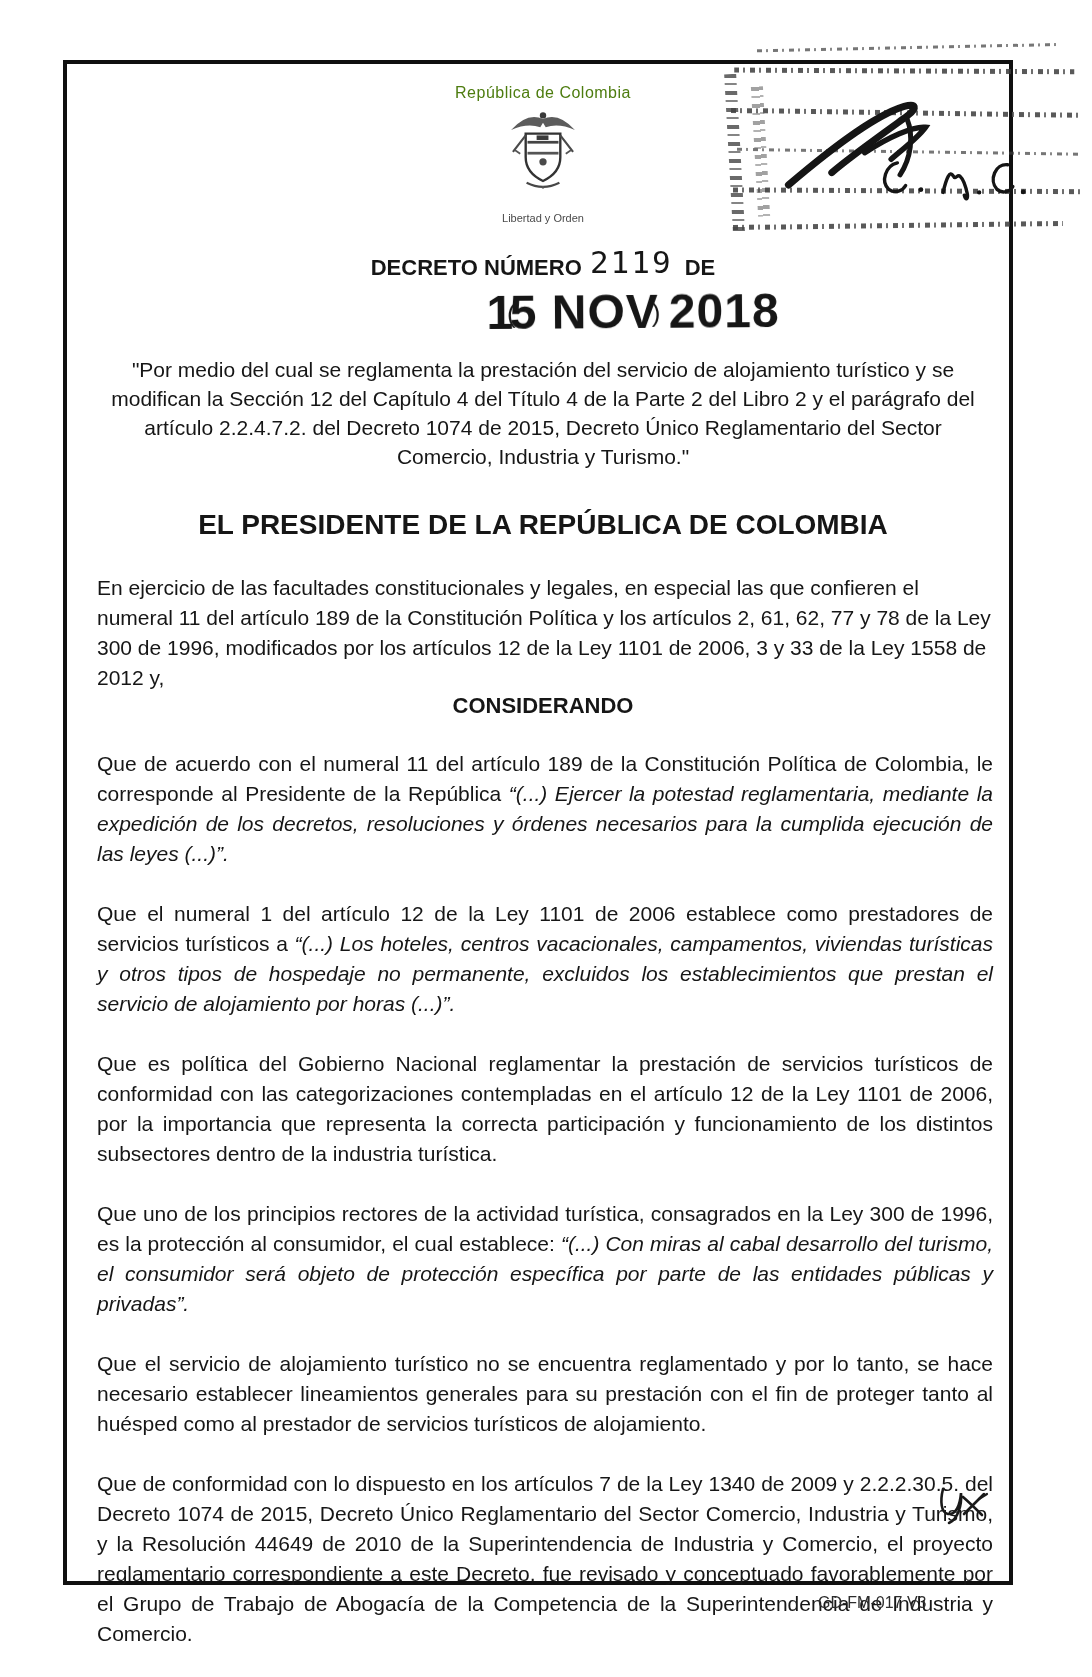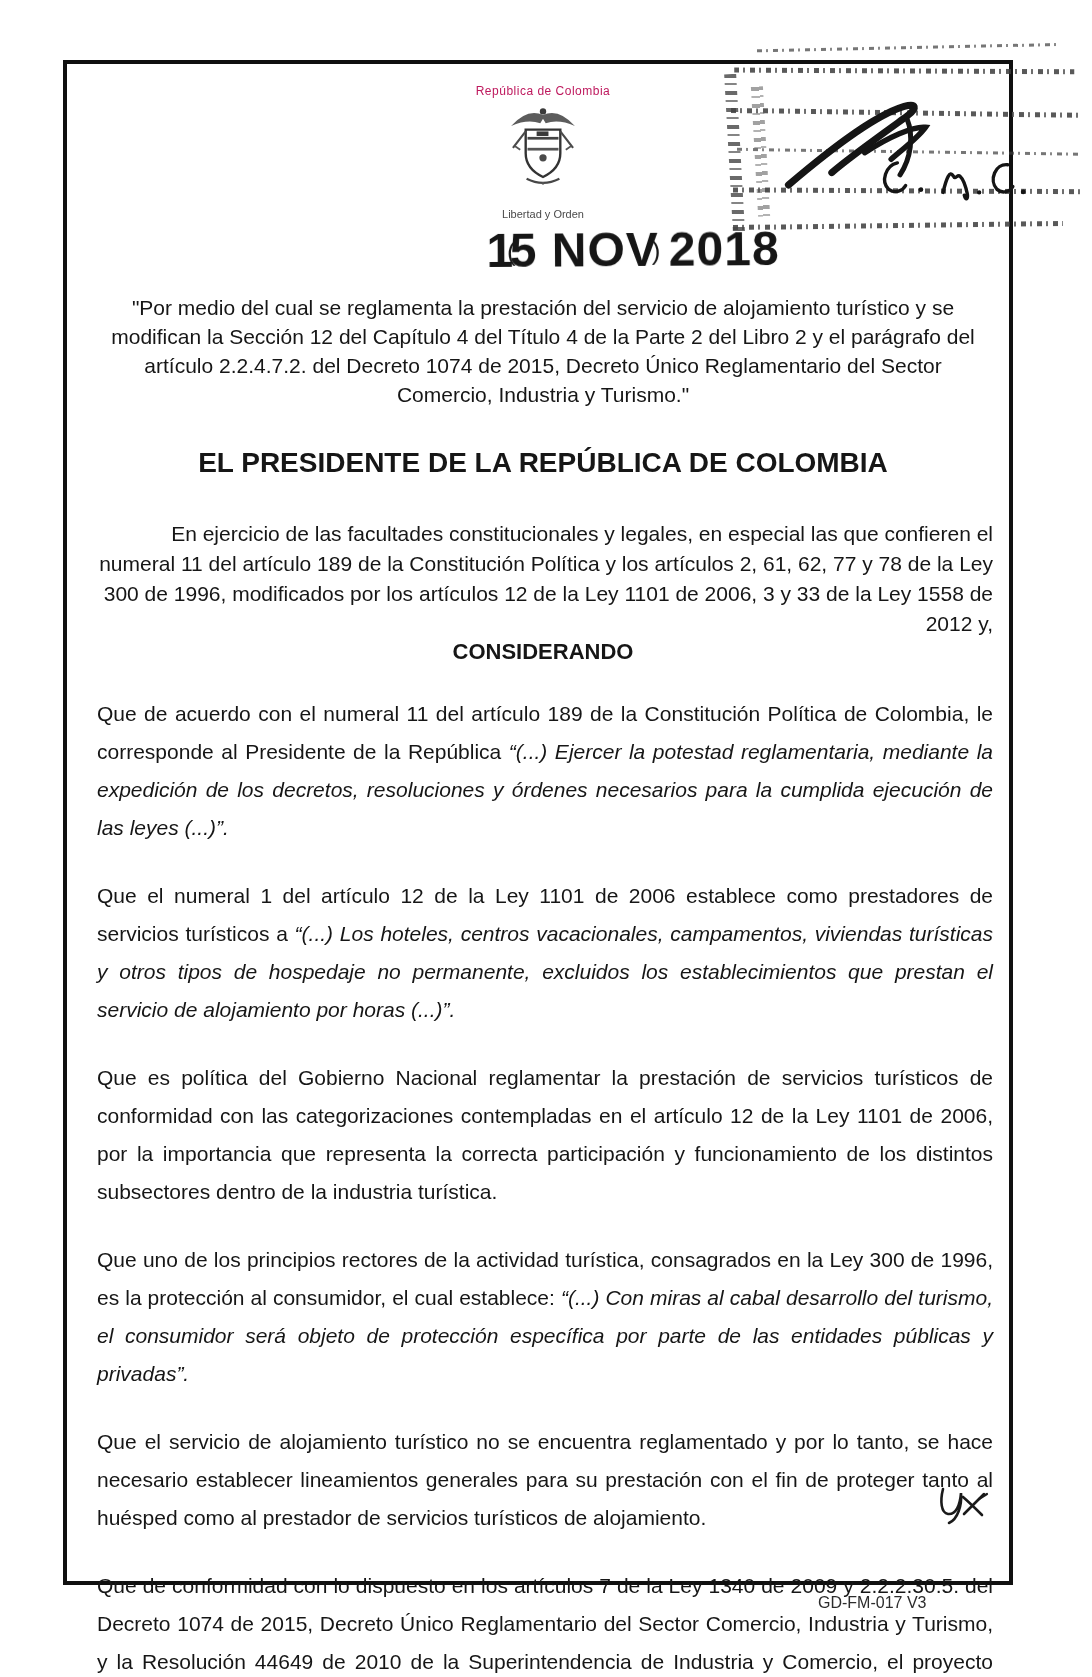--- a/index.html
+++ b/index.html
@@ -14,22 +14,22 @@
   .page-frame {
     position: absolute;
     left: 63px; top: 60px;
     width: 950px; height: 1525px;
     border: 4px solid #101010;
     padding: 0 20px 0 30px;
   }
 
   .republic-line {
     margin-top: 20px;
-    font-size: 12px;
-    color: #be185d;
+    font-size: 16px;
+    color: #4d7c0f;
     letter-spacing: 0.5px;
     filter: blur(0.3px);
     text-align: center;
   }
   .coat-wrap { text-align: center; margin-top: 2px; }
   .coat-wrap svg { display: inline-block; }
   .motto-line {
     font-size: 11px;
     color: #4a4a4a;
     filter: blur(0.5px);
@@ -86,38 +86,38 @@
     filter: blur(0.15px);
   }
   .president-heading {
     margin-top: 38px;
     text-align: center;
     font-weight: bold;
     font-size: 28px;
     filter: blur(0.2px);
   }
   .preamble-par {
-    margin: 40px auto 0;
+    margin: 32px auto 0;
     width: 896px;
     font-size: 21px;
     line-height: 30px;
-    text-align: right;
+    text-align: left;
     filter: blur(0.15px);
   }
   .considerando-heading {
     text-align: center;
     font-weight: bold;
     font-size: 22px;
     filter: blur(0.2px);
   }
   .body-par {
     margin: 30px auto 0;
     width: 896px;
     font-size: 21px;
-    line-height: 38px;
+    line-height: 30px;
     text-align: justify;
     filter: blur(0.15px);
   }
   .body-par .it { font-style: italic; }
 
   
   .stamp {
     position: absolute;
     left: 728px; top: 38px;
     width: 370px; height: 200px;
@@ -174,20 +174,25 @@
       <path d="M26 34 L 12 52 M64 34 L 78 52" stroke="#4a4a4a" stroke-width="2.4"></path>
       <path d="M14 50 l6 4 M76 50 l-6 4" stroke="#555" stroke-width="2"></path>
       <path d="M27 86 Q 45 95 63 86" stroke="#474747" stroke-width="2.4" fill="none"></path>
       <circle cx="45" cy="91" r="1.6" fill="#555"></circle>
     </svg>
   </div>
 
   <div class="motto-line">Libertad y Orden</div>
 
 
+  <div class="decree-line">
+    <span>DECRETO NÚMERO</span>
+    <span class="decree-number">2119</span>
+    <span>DE</span>
+  </div>
 
   <div class="date-stamp">
     <span>1<span class="artifact">(</span><span>5 NOV</span><span class="artifact">)</span><span> 2018</span></span>
   </div>
 
   <p class="summary-par">"Por medio del cual se reglamenta la prestación del servicio de alojamiento turístico y se modifican la Sección 12 del Capítulo 4 del Título 4 de la Parte 2 del Libro 2 y el parágrafo del artículo 2.2.4.7.2. del Decreto 1074 de 2015, Decreto Único Reglamentario del Sector Comercio, Industria y Turismo."</p>
 
   <div class="president-heading">EL PRESIDENTE DE LA REPÚBLICA DE COLOMBIA</div>
 
   <p class="preamble-par">En ejercicio de las facultades constitucionales y legales, en especial las que confieren el numeral 11 del artículo 189 de la Constitución Política y los artículos 2, 61, 62, 77 y 78 de la Ley 300 de 1996, modificados por los artículos 12 de la Ley 1101 de 2006, 3 y 33 de la Ley 1558 de 2012 y,</p>

